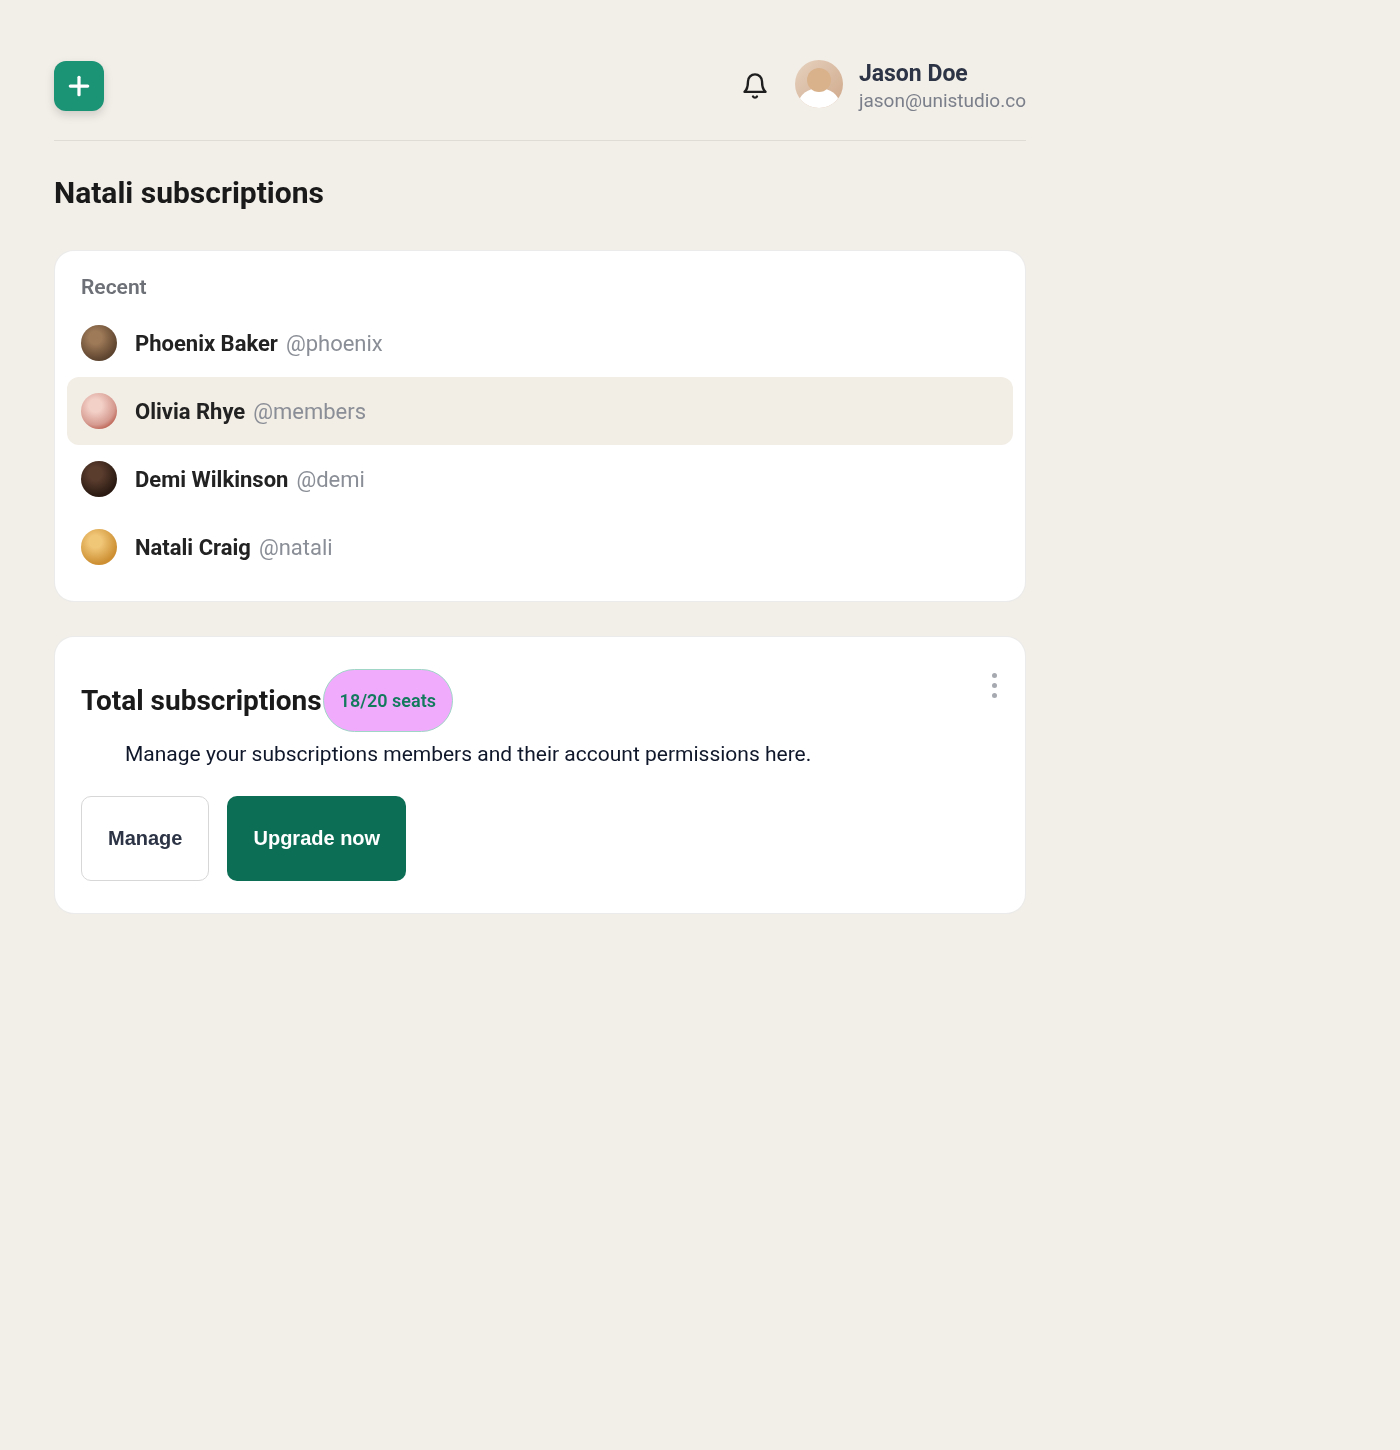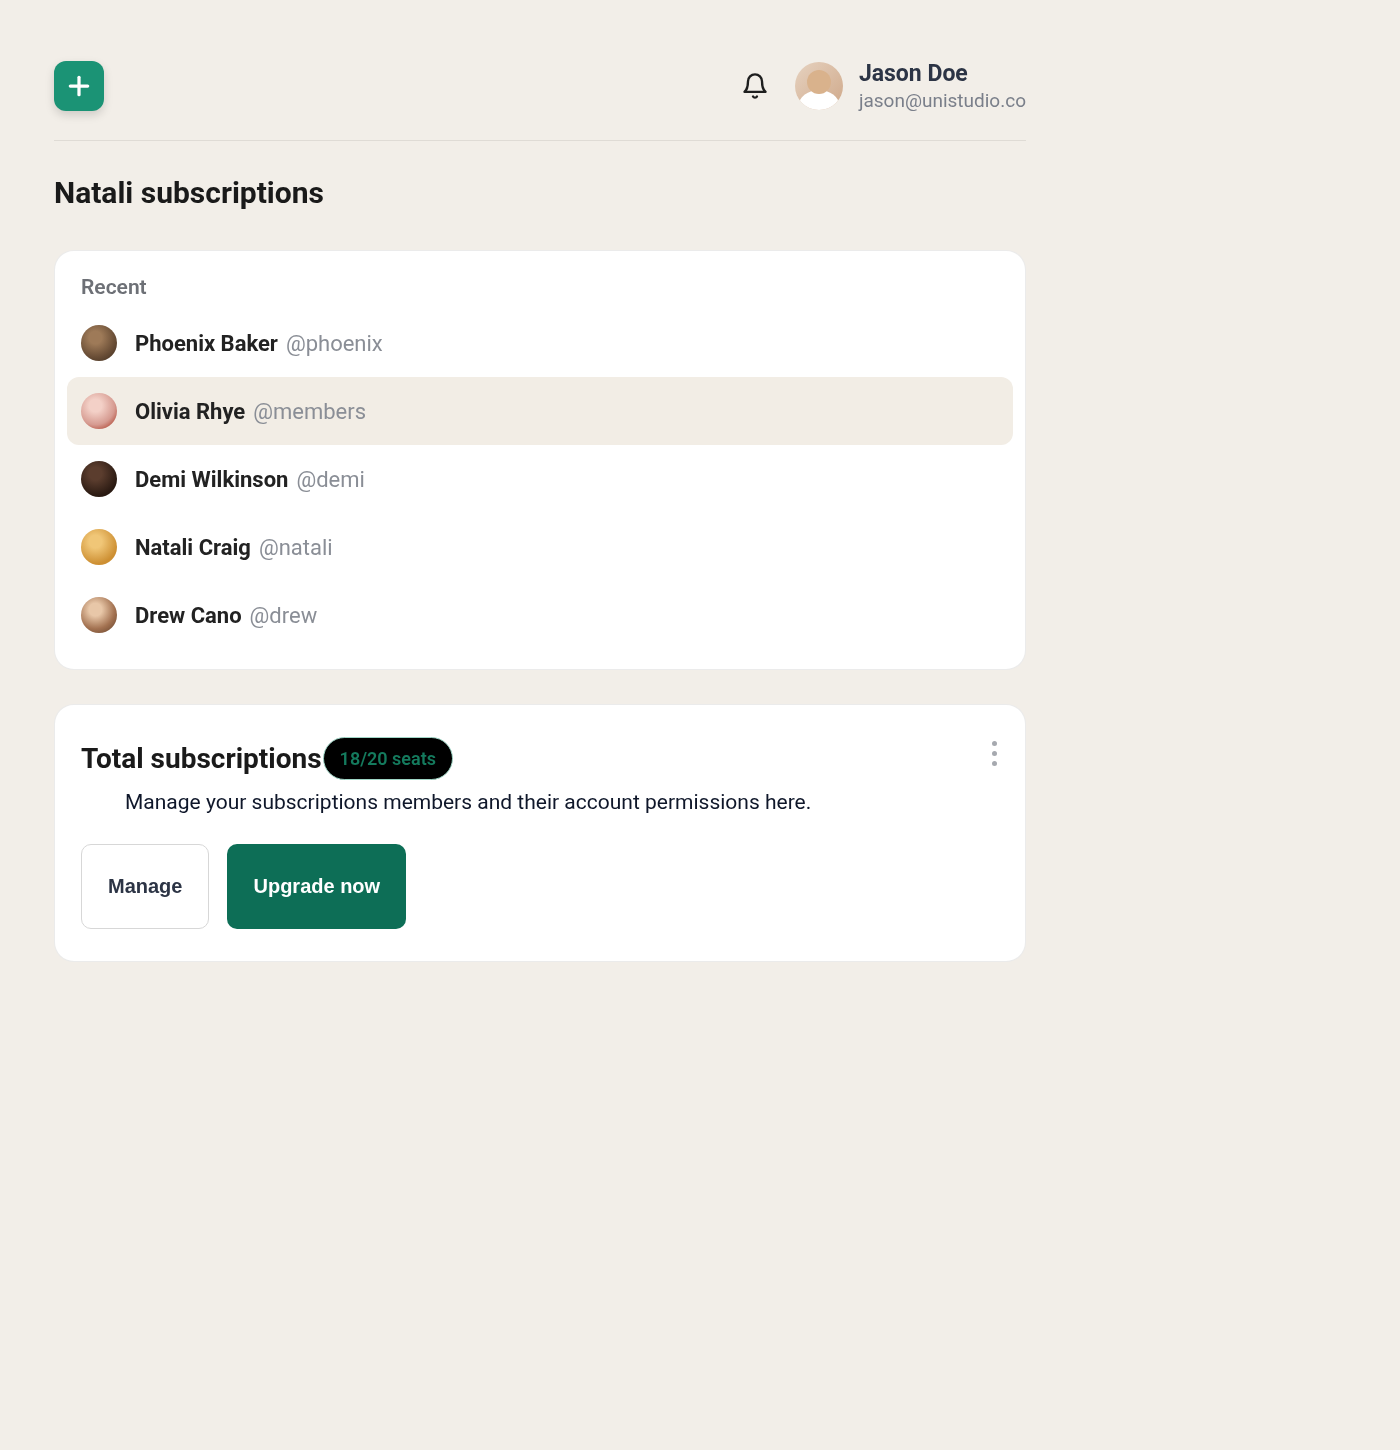--- a/index.html
+++ b/index.html
@@ -51,21 +51,21 @@
     background: #d9b28c;
   }
   .avatar::before {
     content: "";
     position: absolute;
     bottom: -10px; left: 4px;
     width: 40px; height: 30px;
     border-radius: 50% 50% 0 0;
     background: #fff;
   }
-  .user-block { display:flex; align-items:center; gap:16px; }
+  .user-block { display:flex; align-items:flex-start; gap:16px; }
   .user-text { display:flex; flex-direction:column; }
   .user-name {
     font-weight: 700;
     font-size: 23px;
     color: #2c3445;
   }
   .user-email {
     font-size: 19px;
     color: #7a7f8a;
     margin-top: 2px;
@@ -126,23 +126,23 @@
     margin-bottom: 10px;
   }
   .subs-title {
     font-size: 28px;
     font-weight: 700;
     color: #1a1a1a;
   }
   .badge {
     border: 1.5px solid #9fd6c6;
     color: #147a5d;
-    background: #000000;
+    background: #f0abfc;
     border-radius: 999px;
-    padding: 10px 16px;
+    padding: 20px 16px;
     font-size: 18px;
     font-weight: 600;
   }
   .subs-desc {
     font-size: 21px;
     color: #0f172a;
     margin-bottom: 30px;
     margin-left: 44px;
   }
   .btn-row { display:flex; gap:18px; }
@@ -224,24 +224,20 @@
         <div><span class="person-name">Olivia Rhye</span><span class="person-handle">@members</span></div>
       </div>
       <div class="person-row">
         <div class="person-avatar av3"></div>
         <div><span class="person-name">Demi Wilkinson</span><span class="person-handle">@demi</span></div>
       </div>
       <div class="person-row">
         <div class="person-avatar av5"></div>
         <div><span class="person-name">Natali Craig</span><span class="person-handle">@natali</span></div>
       </div>
-      <div class="person-row">
-        <div class="person-avatar av6"></div>
-        <div><span class="person-name">Drew Cano</span><span class="person-handle">@drew</span></div>
-      </div>
     </div>
 </div>
 
 <div class="card subs-card">
   <div class="dots">
     <span></span>
       <span></span>
       <span></span>
   </div>
   <div class="subs-head">

